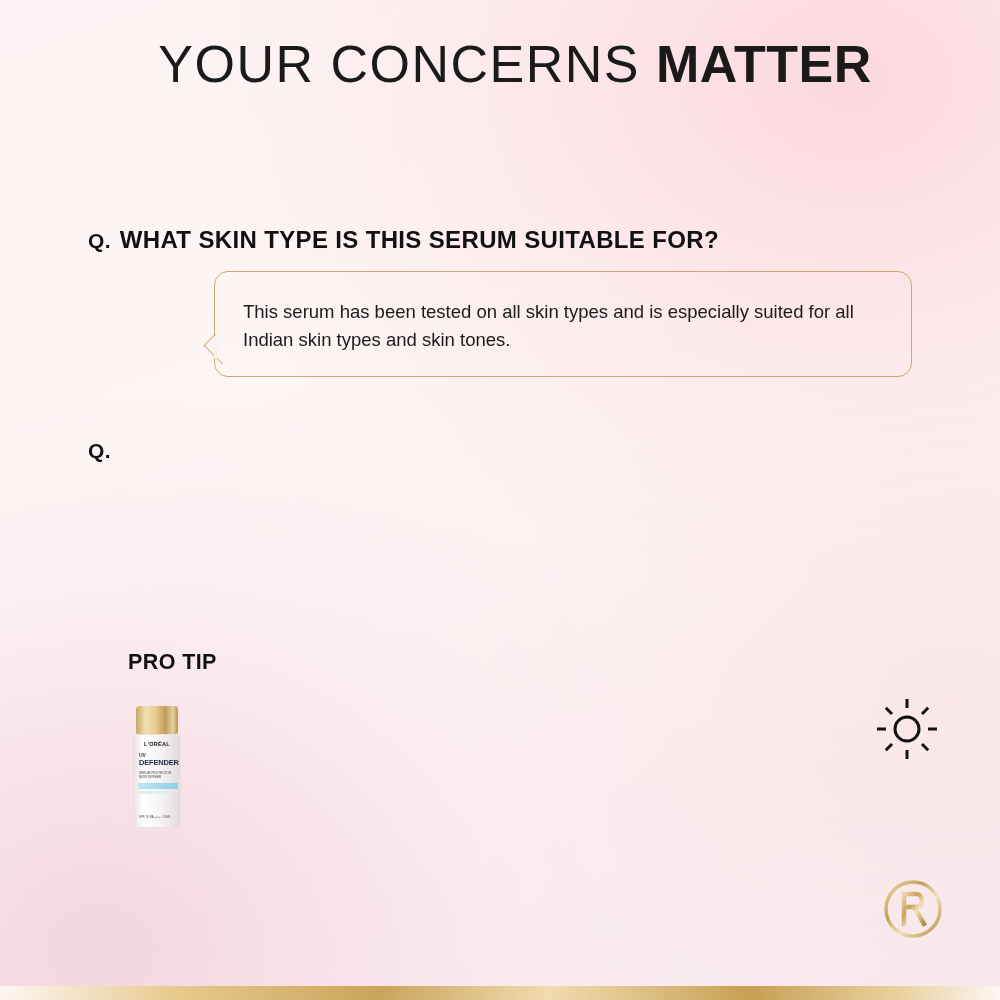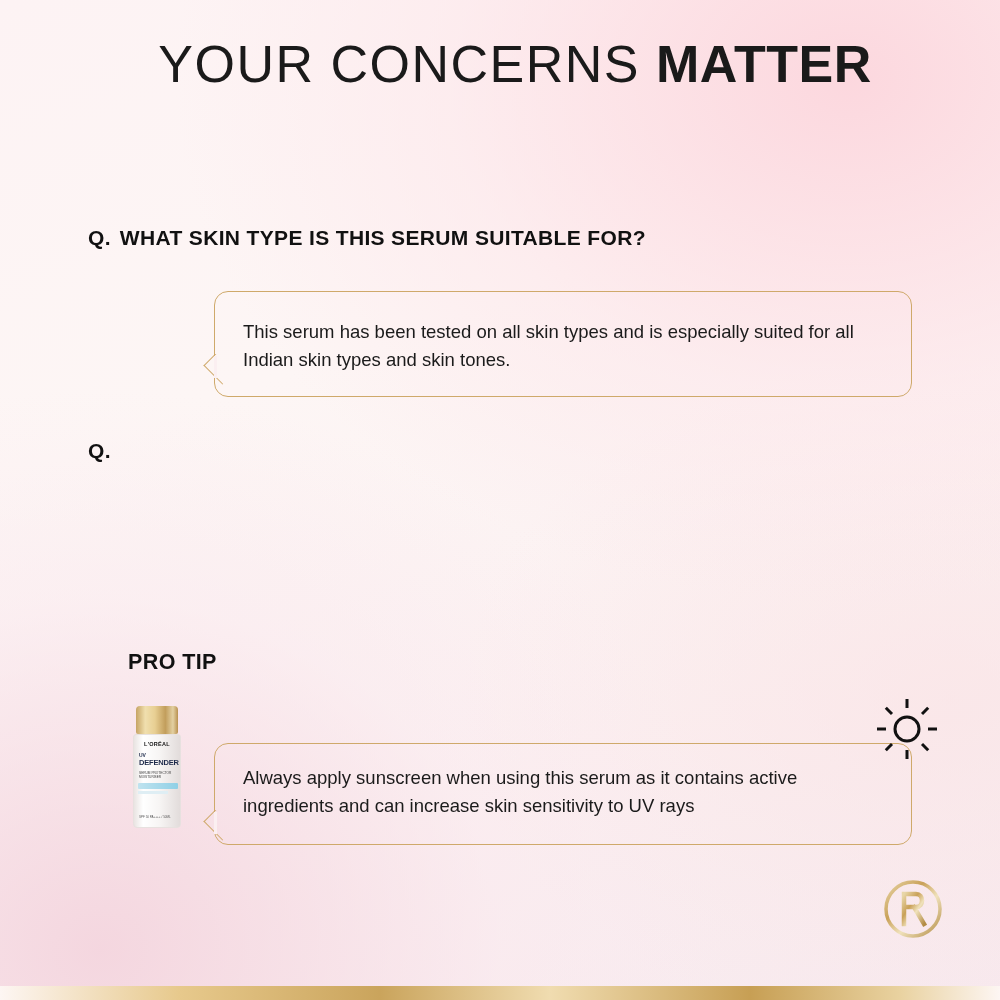--- a/index.html
+++ b/index.html
@@ -57,34 +57,33 @@
     padding-left: 88px;
   }
   .q-mark {
     font-size: 21px;
     font-weight: 700;
     color: #111;
     margin-right: 9px;
     letter-spacing: 0.3px;
   }
   .q-text {
-    font-size: 21px;
+    font-size: 24px;
     font-weight: 700;
     color: #111;
     letter-spacing: 0.35px;
   }
 
   
   .bubble {
     position: absolute;
     box-sizing: border-box;
     border: 1.6px solid #cfa96a;
     border-radius: 14px;
     background: transparent;
-    margin-top: 20px;
   }
   .bubble .bubble-text {
     font-size: 18.5px;
     line-height: 28px;
     color: #1b1b1b;
     padding: 0;
   }
   
   .tail {
     position: absolute;
@@ -309,25 +308,20 @@
 
   <div class="qa-block" style="top:439px;">
     <div class="q-line">
       <span class="q-mark">Q.</span>
     </div>
   </div>
 
 
   <div class="protip-label">PRO TIP</div>
 
-  <div class="bubble" id="bubble3">
-    <div class="bubble-text">Always apply sunscreen when using this serum as it contains active ingredients and can increase skin sensitivity to UV rays</div>
-    <div class="tail" id="bubble3-tail"></div>
-    <div class="tail-cover" style="left:-1px; top:68px; height:22px;"></div>
-  </div>
 
   <div class="bottle">
     <div class="cap"></div>
     <div class="body">
       <div class="brand">L'ORÉAL</div>
       <div class="pname">
         <span class="small">UV</span>
         <span>DEFENDER</span>
       </div>
       <div class="desc">SERUM PROTECTOR MOISTURISER</div>

